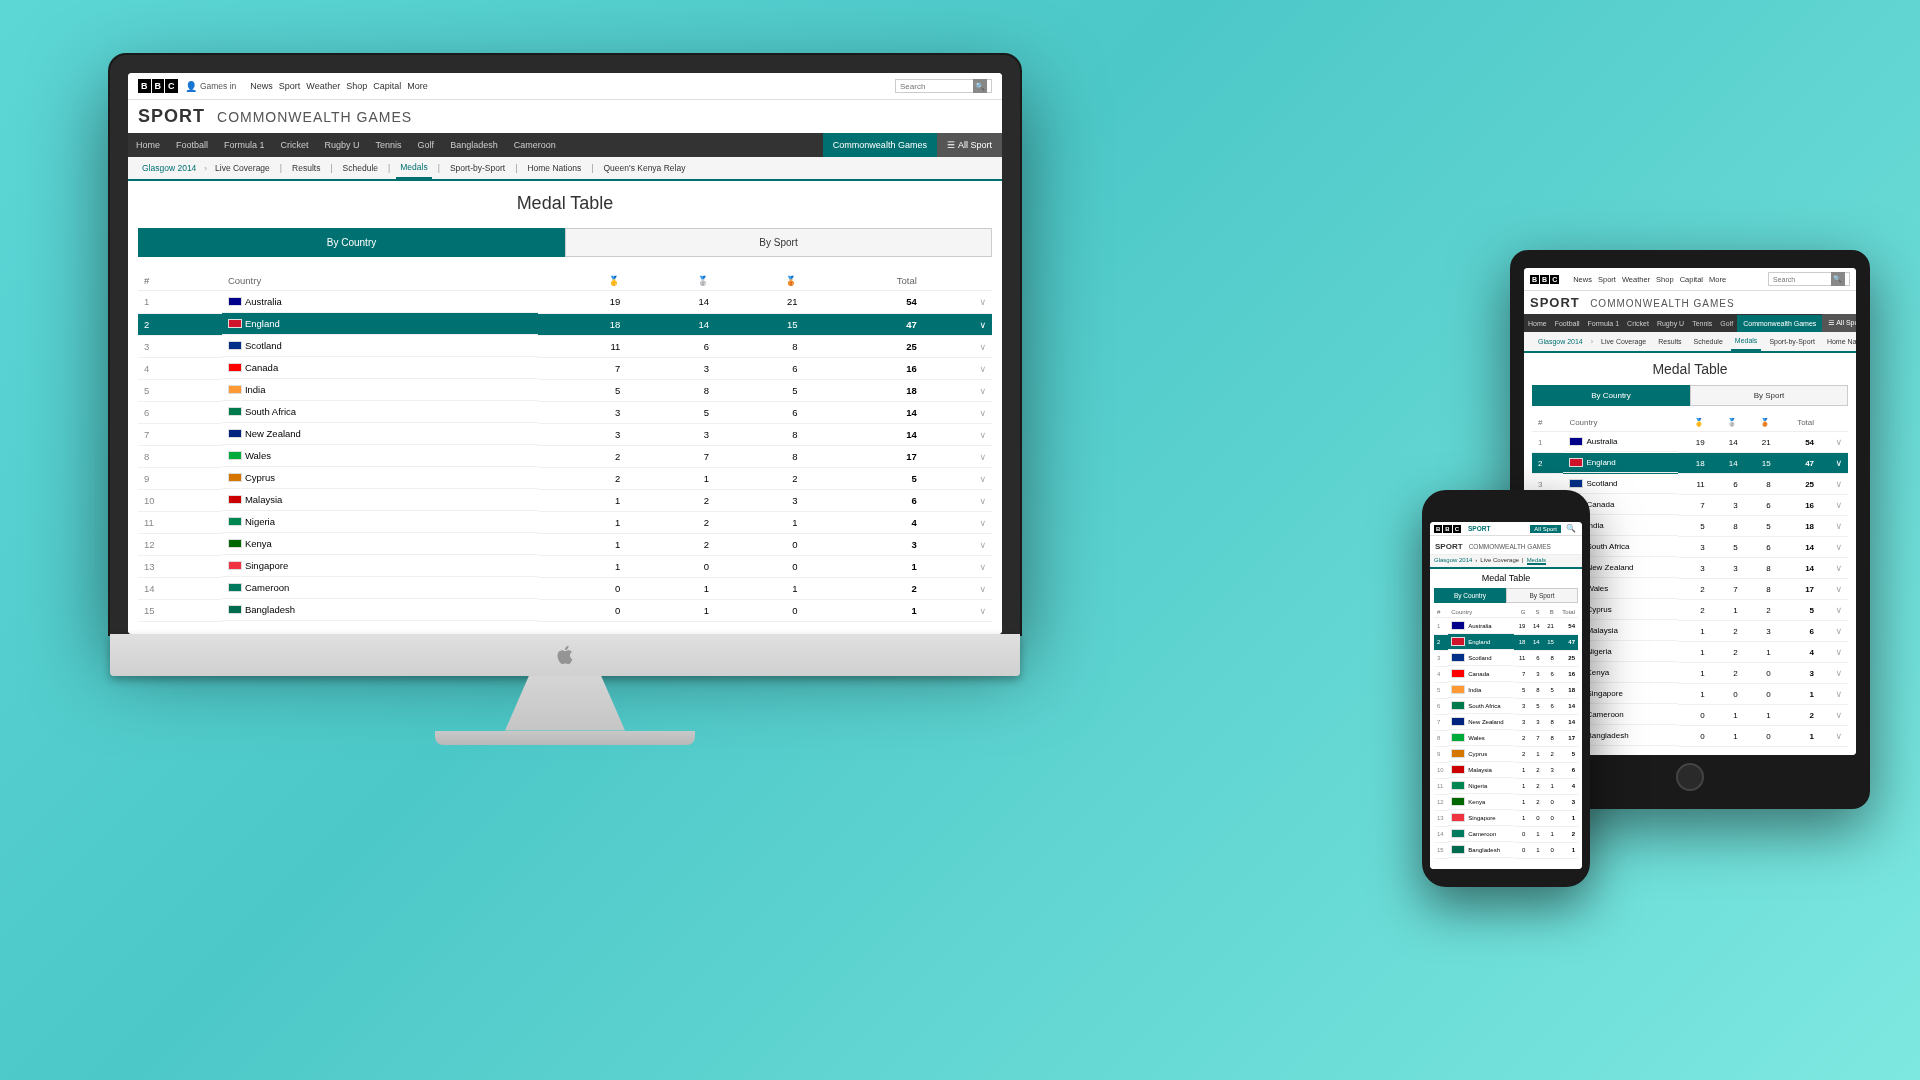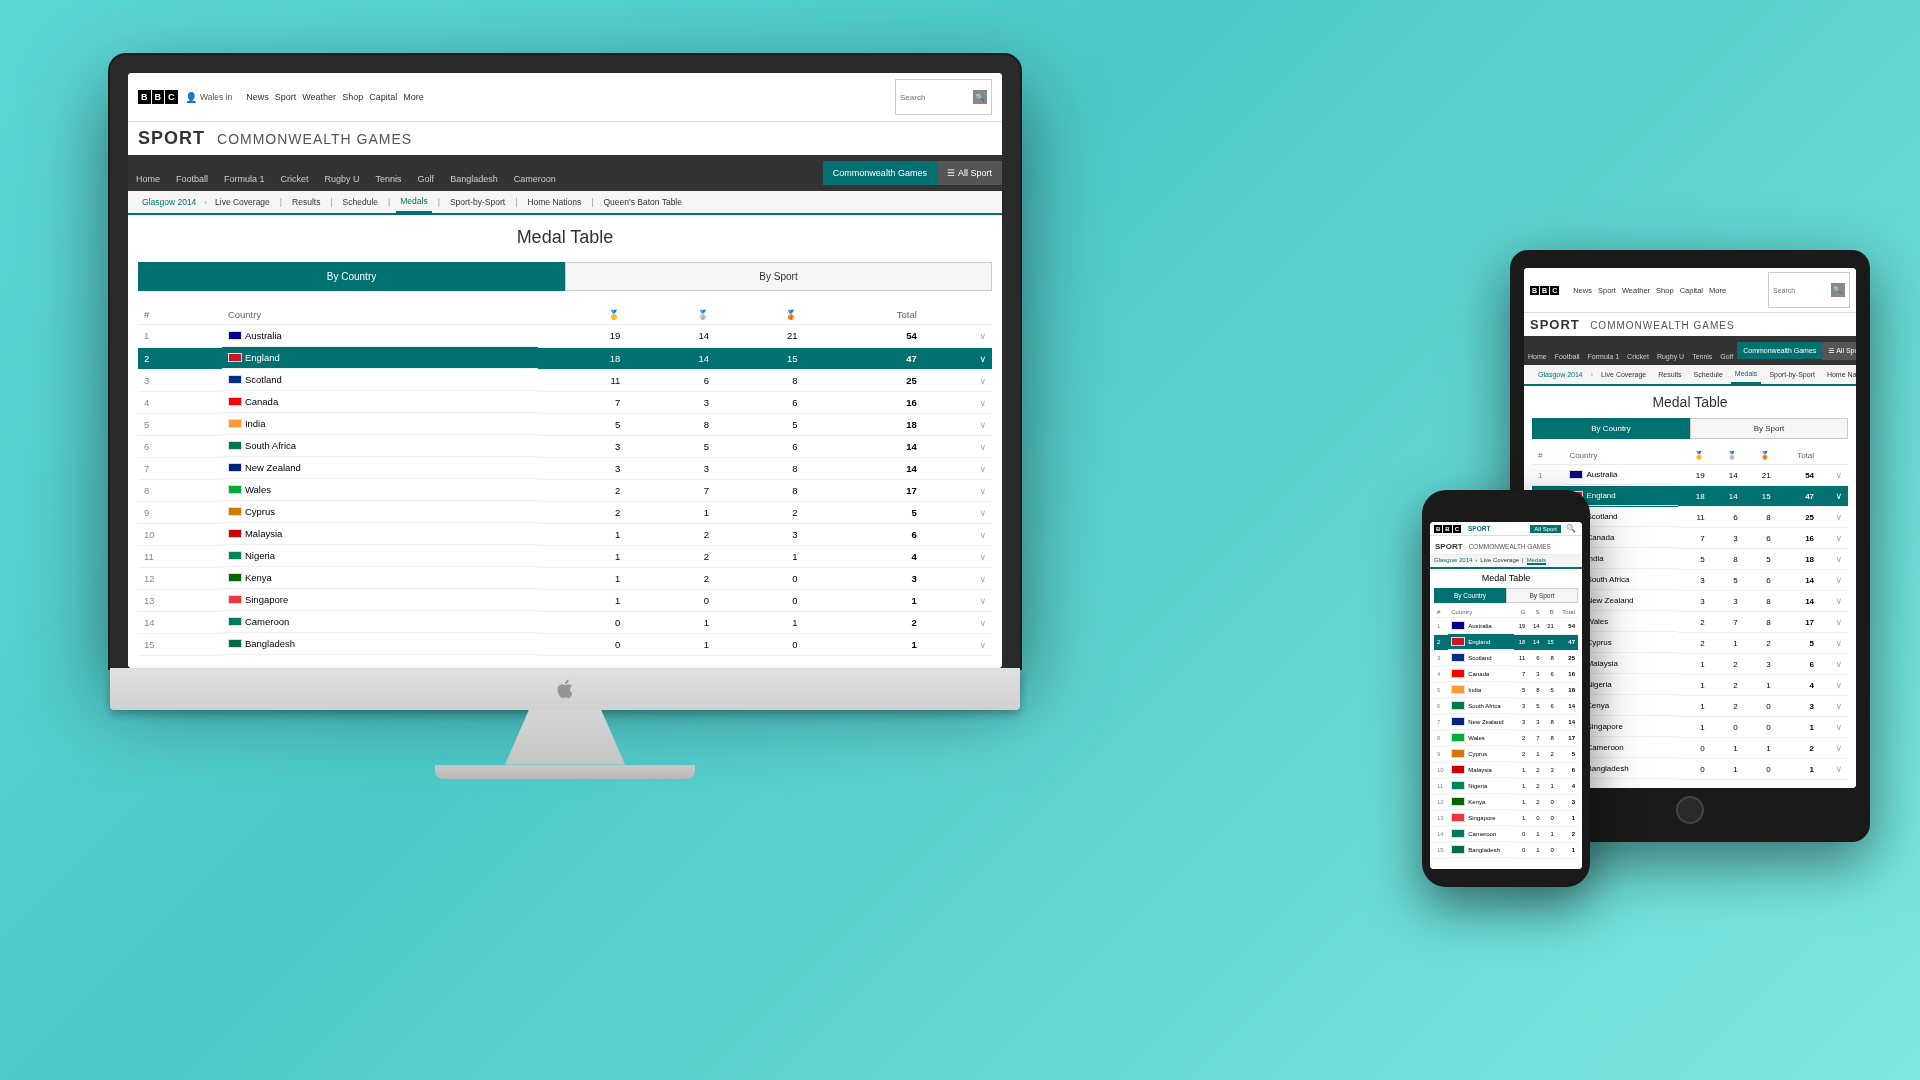--- a/index.html
+++ b/index.html
@@ -151,21 +151,21 @@
       margin-left: 6px;
     }
     .bbc-topnav-links a {
       color: #333;
       text-decoration: none;
     }
     .bbc-search-box {
       display: flex;
       align-items: center;
       border: 1px solid #ccc;
-      height: 36px;
+      height: 14px;
       padding: 0 4px;
       font-size: 8px;
       gap: 3px;
       margin-left: auto;
     }
     .bbc-search-box input {
       border: none;
       outline: none;
       font-size: 8px;
       width: 70px;
@@ -214,21 +214,20 @@
     .bbc-mainnav-items {
       display: flex;
       flex: 1;
     }
     .bbc-mainnav-item {
       color: #ccc;
       padding: 7px 8px;
       text-decoration: none;
       font-size: 9px;
       white-space: nowrap;
-      margin-top: 12px;
     }
     .bbc-mainnav-cg {
       background: #007070;
       color: #fff;
       padding: 7px 10px;
       font-size: 9px;
       white-space: nowrap;
     }
     .bbc-mainnav-all {
       background: #555;
@@ -362,21 +361,21 @@
       <div class="bbc-site">
 
         <div class="bbc-topnav">
           <div class="bbc-logo">
             <div class="bbc-logo-box">B</div>
             <div class="bbc-logo-box">B</div>
             <div class="bbc-logo-box">C</div>
           </div>
           <div style="font-size:8.5px;color:#555;display:flex;align-items:center;gap:2px;cursor:pointer;">
             <span style="font-size:10px;">👤</span>
-            <span>Wales in</span>
+            <span>Games in</span>
           </div>
           <div class="bbc-topnav-links">
             <a style="color:#333;text-decoration:none;font-size:9px;">News</a>
             <a style="color:#333;text-decoration:none;font-size:9px;">Sport</a>
             <a style="color:#333;text-decoration:none;font-size:9px;">Weather</a>
             <a style="color:#333;text-decoration:none;font-size:9px;">Shop</a>
             <a style="color:#333;text-decoration:none;font-size:9px;">Capital</a>
             <a style="color:#333;text-decoration:none;font-size:9px;">More</a>
           </div>
           <div class="bbc-search-box">
@@ -419,21 +418,21 @@
           <a class="bbc-subnav-item">Results</a>
           <span class="bbc-subnav-sep">|</span>
           <a class="bbc-subnav-item">Schedule</a>
           <span class="bbc-subnav-sep">|</span>
           <a class="bbc-subnav-item active">Medals</a>
           <span class="bbc-subnav-sep">|</span>
           <a class="bbc-subnav-item">Sport-by-Sport</a>
           <span class="bbc-subnav-sep">|</span>
           <a class="bbc-subnav-item">Home Nations</a>
           <span class="bbc-subnav-sep">|</span>
-          <a class="bbc-subnav-item">Queen's Baton Table</a>
+          <a class="bbc-subnav-item">Queen's Kenya Relay</a>
         </div>
 
         <div class="bbc-content">
           <h1 class="medal-title">Medal Table</h1>
           <div class="medal-tabs">
             <div class="medal-tab active">By Country</div>
             <div class="medal-tab inactive">By Sport</div>
           </div>
           <table class="medal-table">
             <thead>

